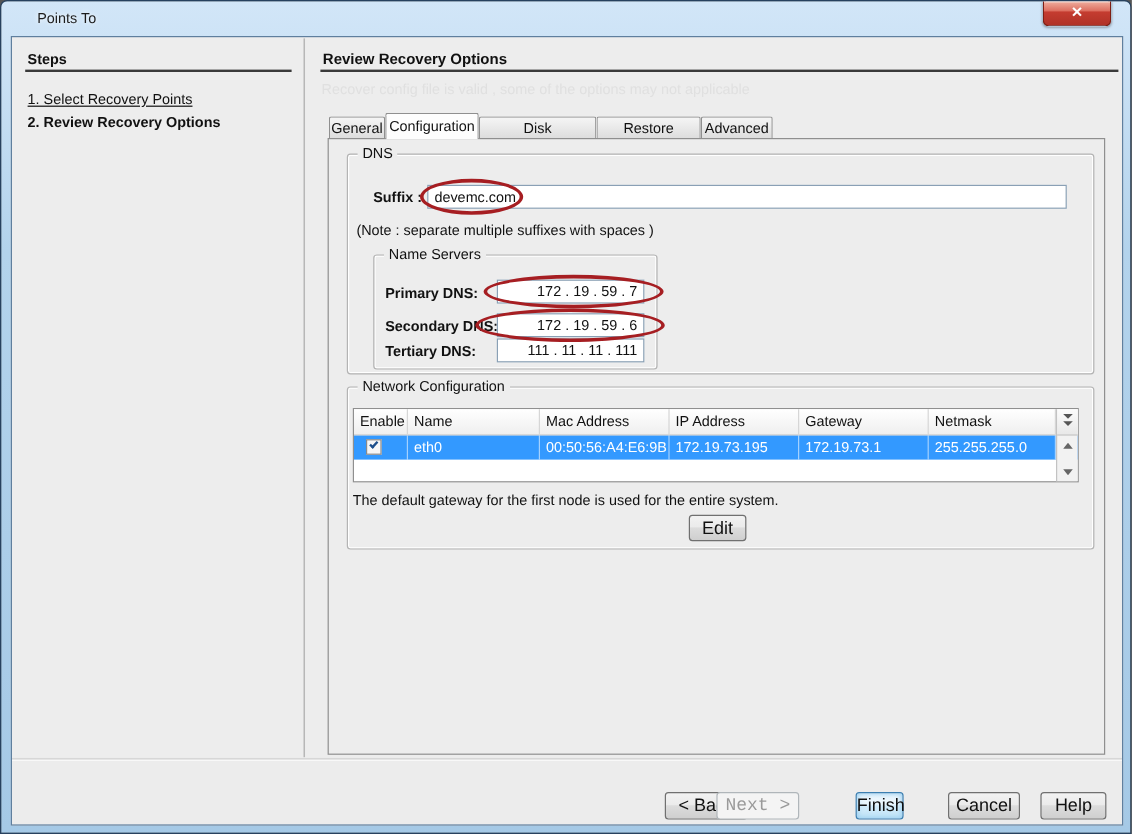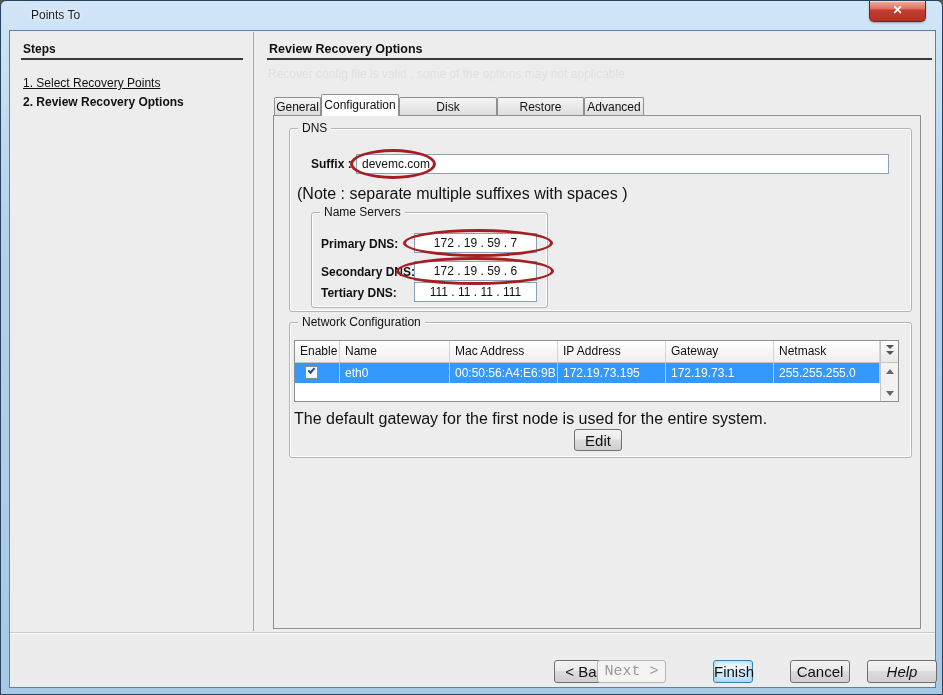--- a/index.html
+++ b/index.html
@@ -61,21 +61,21 @@
   .gb-dns   { left:288px; top:127px; width:623px; height:184px; }
   .gb-ns    { left:310px; top:211px; width:237px; height:96px; }
   .gb-net   { left:288px; top:321px; width:623px; height:136px; }
 
   .label { position:absolute; font-size:12px; color:#111; z-index:8;font-weight:bold; }
 
   .textfield {
     position:absolute; background:#fff; border:1px solid #8aa0b5; font-size:12px; color:#111;
     padding:2px 5px; z-index:8; line-height:15px;
   }
-  .ipfield { text-align:center; }
+  .ipfield { text-align:right; }
 
   .red-ellipse {
     position:absolute; border:3px solid #a61e22; border-radius:50%; z-index:12; pointer-events:none;
   }
 
   
   .nettable { position:absolute; left:293px; top:339px; width:605px; height:62px; background:#fff; border:1px solid #8f8f8f; z-index:8; }
   .nt-header { display:flex; height:22px; background:linear-gradient(#ffffff,#efefef); border-bottom:1px solid #c3c3c3; }
   .nt-hcell { font-size:12px; color:#111; line-height:21px; padding-left:5px; border-right:1px solid #d6d6d6; overflow:hidden; white-space:nowrap; }
   .nt-row { display:flex; height:20px; background:#3399ff; }
@@ -93,21 +93,21 @@
   }
 
   .scrollcol { position:absolute; right:0; top:0; width:18px; height:60px; border-left:1px solid #c3c3c3; background:#f2f2f2; }
   .scroll-headbtn { height:22px; border-bottom:1px solid #c3c3c3; background:linear-gradient(#fcfcfc,#e8e8e8); position:relative; cursor:pointer; }
   .chev { position:absolute; left:5px; width:0; height:0; border-left:4px solid transparent; border-right:4px solid transparent; border-top:4px solid #555; }
   .chev.c1{ top:4px; } .chev.c2{ top:10px; }
   .scroll-up, .scroll-down { position:absolute; left:5px; width:0; height:0; border-left:4px solid transparent; border-right:4px solid transparent; cursor:pointer; }
   .scroll-up   { top:28px; border-bottom:5px solid #666; }
   .scroll-down { top:50px; border-top:5px solid #666; }
 
-  .note-text { position:absolute; font-size:16px; color:#111; z-index:8; }
+  .note-text { position:absolute; font-size:12px; color:#111; z-index:8; }
 
   
   .btn {
     position:absolute; height:23px; font-size:15px; color:#111; text-align:center; line-height:21px;
     background:linear-gradient(#f2f2f2, #ebebeb 45%, #dcdcdc 50%, #cfcfcf);
     border:1px solid #707070; border-radius:3px; cursor:pointer; z-index:9;
   }
   .btn.default {
     border:1px solid #3c7fb1;
     background:linear-gradient(#f3fafe, #e7f4fc 45%, #d3ecfb 50%, #c2e4f6);
@@ -211,15 +211,15 @@
   </div>
 
   <div class="note-text" style="left:293px; top:409px;">The default gateway for the first node is used for the entire system.</div>
   <button class="btn btn-edit">Edit</button>
 
   <div class="divider-h"></div>
   <button class="btn" style="left:553px; top:659px; width:69px;">&lt; Back</button>
   <button class="btn disabled" style="left:596px; top:659px; width:69px;font-family:Liberation Mono, monospace;">Next &gt;</button>
   <button class="btn default" style="left:712px; top:659px; width:40px;">Finish</button>
   <button class="btn" style="left:789px; top:659px; width:60px;">Cancel</button>
-  <button class="btn" style="left:866px; top:659px; width:70px;font-style:italic;">Help</button>
+  <button class="btn" style="left:866px; top:659px; width:55px;">Help</button>
 
 </div>
 
 </body></html>

